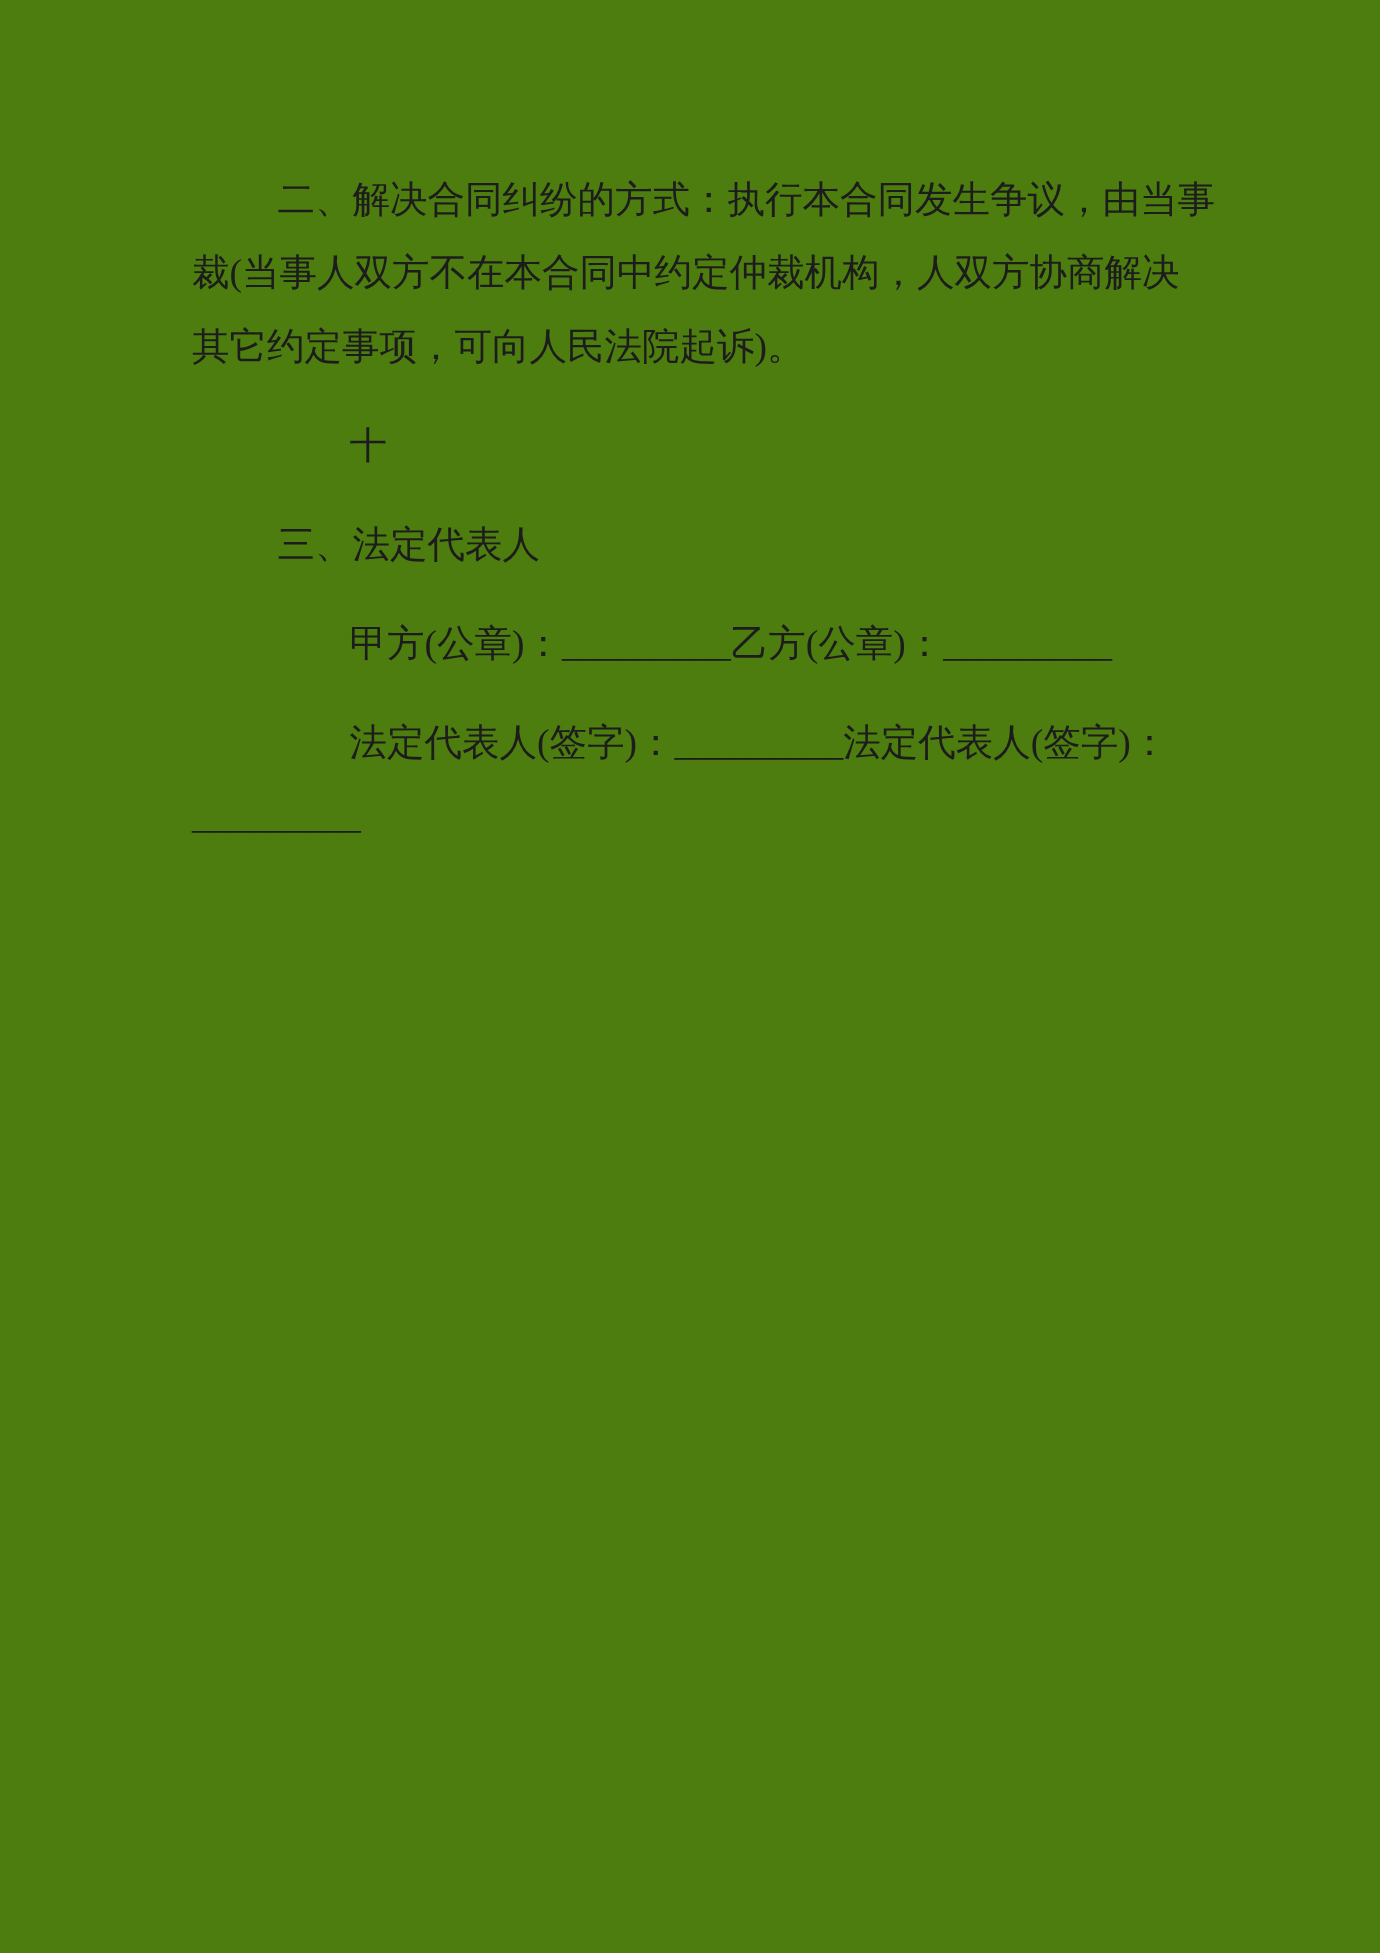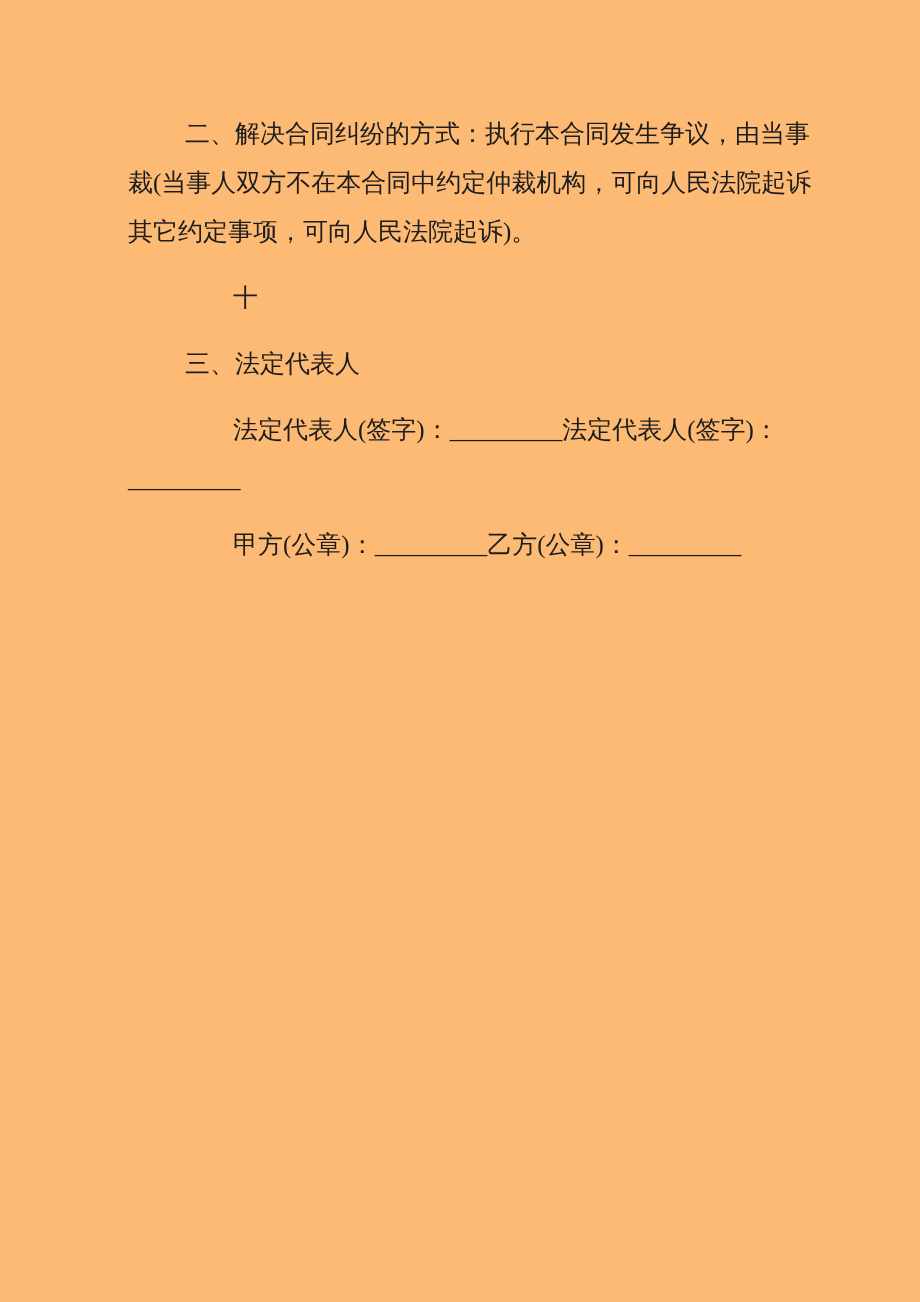--- a/index.html
+++ b/index.html
@@ -4,21 +4,21 @@
 <style>
   html, body {
     margin: 0;
     padding: 0;
     background: #ffffff;
   }
   .page {
     position: relative;
     width: 920px;
     height: 1302px;
-    background: #fdba74;
+    background: #4d7c0f;
     box-sizing: border-box;
     padding: 109px 120px 0 128px;
     font-family: "Liberation Serif", "DejaVu Serif", serif;
     font-size: 25px;
     color: #1c1c1c;
     overflow: hidden;
   }
   .para {
     margin: 0 0 17px 0;
     line-height: 49px;
@@ -29,35 +29,35 @@
   .ind2 { text-indent: 57px; }
   .ind4 { text-indent: 105px; }
 </style>
 </head>
 <body>
 
 <div class="page">
 
   <div class="para">
     <div class="line ind2">二、解决合同纠纷的方式：执行本合同发生争议，由当事</div>
-    <div class="line">裁(当事人双方不在本合同中约定仲裁机构，可向人民法院起诉</div>
+    <div class="line">裁(当事人双方不在本合同中约定仲裁机构，人双方协商解决</div>
     <div class="line">其它约定事项，可向人民法院起诉)。</div>
   </div>
 
   <div class="para">
     <div class="line ind4">十</div>
   </div>
 
   <div class="para">
     <div class="line ind2">三、法定代表人</div>
   </div>
 
   <div class="para">
-    <div class="line ind4">法定代表人(签字)：_________法定代表人(签字)：</div>
-    <div class="line">_________</div>
+    <div class="line ind4">甲方(公章)：_________乙方(公章)：_________</div>
   </div>
 
   <div class="para">
-    <div class="line ind4">甲方(公章)：_________乙方(公章)：_________</div>
+    <div class="line ind4">法定代表人(签字)：_________法定代表人(签字)：</div>
+    <div class="line">_________</div>
   </div>
 
 
 </div>
 
 </body></html>

